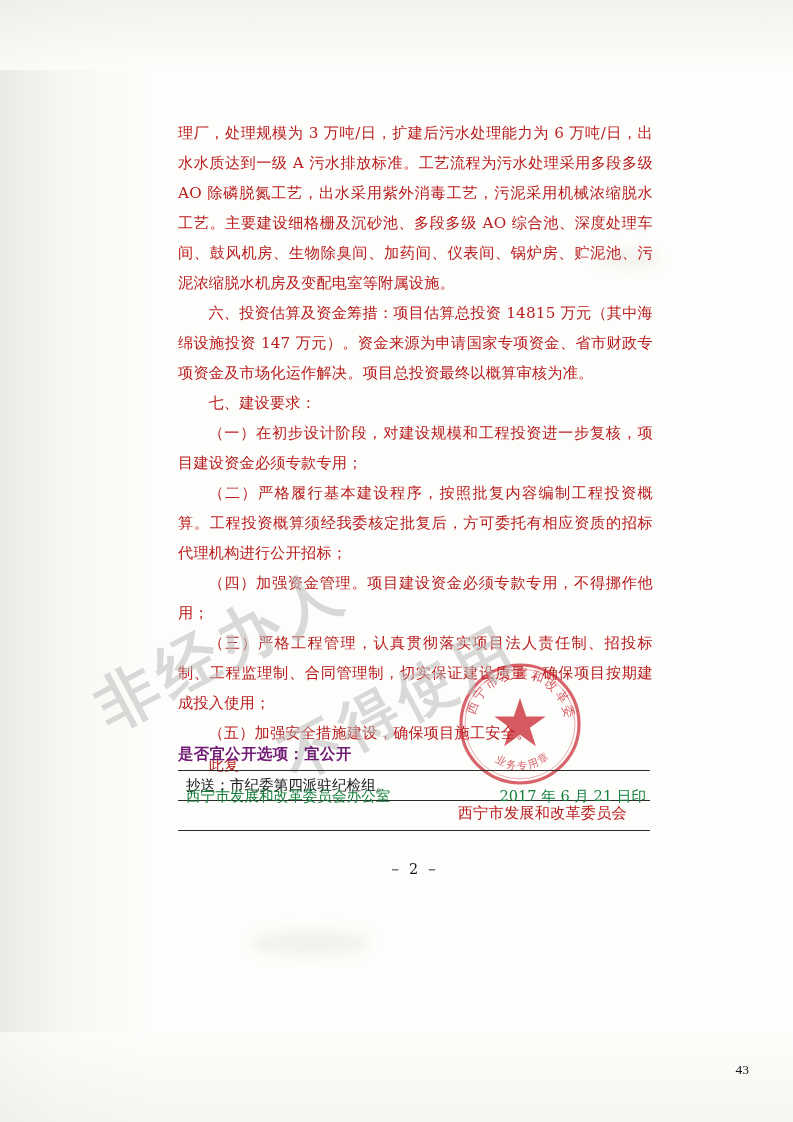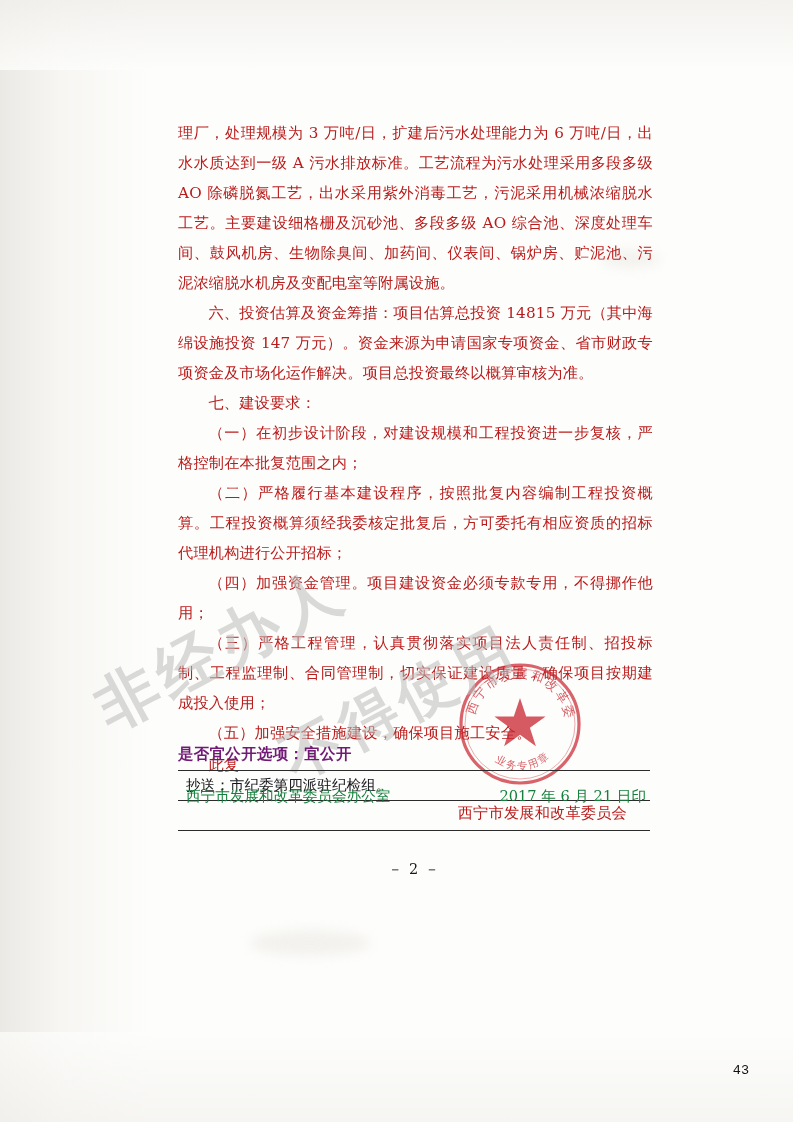--- a/index.html
+++ b/index.html
@@ -130,21 +130,21 @@
     font-size: 14.4px;
     color: #17171b;
     letter-spacing: 1px;
   }
 
   .page-num-corner {
     position: absolute;
     right: 44px;
     bottom: 44px;
     font-size: 13.5px;
-    font-family: Liberation Mono, monospace;
+    font-family: Liberation Serif, serif;
     color: #111;
     margin-left: 16px;
   }
 
   
   .seal {
     position: absolute;
     left: 456px;
     top: 660px;
     width: 128px;
@@ -195,21 +195,21 @@
   <div class="scan-edge-top"></div>
   <div class="scan-edge-bottom"></div>
 
   <div class="blotch" style="left:250px; top:930px; width:120px; height:26px;"></div>
   <div class="blotch" style="left:600px; top:250px; width:60px; height:18px;"></div>
 
   <div class="doc-body">
     <p class="para">理厂，处理规模为 3 万吨/日，扩建后污水处理能力为 6 万吨/日，出水水质达到一级 A 污水排放标准。工艺流程为污水处理采用多段多级 AO 除磷脱氮工艺，出水采用紫外消毒工艺，污泥采用机械浓缩脱水工艺。主要建设细格栅及沉砂池、多段多级 AO 综合池、深度处理车间、鼓风机房、生物除臭间、加药间、仪表间、锅炉房、贮泥池、污泥浓缩脱水机房及变配电室等附属设施。</p>
     <p class="para indent2">六、投资估算及资金筹措：项目估算总投资 14815 万元（其中海绵设施投资 147 万元）。资金来源为申请国家专项资金、省市财政专项资金及市场化运作解决。项目总投资最终以概算审核为准。</p>
     <p class="para indent2">七、建设要求：</p>
-    <p class="para indent2">（一）在初步设计阶段，对建设规模和工程投资进一步复核，严格控制在本批复范围之内；</p>
+    <p class="para indent2">（一）在初步设计阶段，对建设规模和工程投资进一步复核，项目建设资金必须专款专用；</p>
     <p class="para indent2">（二）严格履行基本建设程序，按照批复内容编制工程投资概算。工程投资概算须经我委核定批复后，方可委托有相应资质的招标代理机构进行公开招标；</p>
     <p class="para indent2">（四）加强资金管理。项目建设资金必须专款专用，不得挪作他用；</p>
     <p class="para indent2">（三）严格工程管理，认真贯彻落实项目法人责任制、招投标制、工程监理制、合同管理制，切实保证建设质量，确保项目按期建成投入使用；</p>
     <p class="para indent2">（五）加强安全措施建设，确保项目施工安全。</p>
     <p class="para this-reply">此复</p>
 
     <div class="sig-block">
       <span class="sig-line">西宁市发展和改革委员会</span>
     </div>
   </div>

